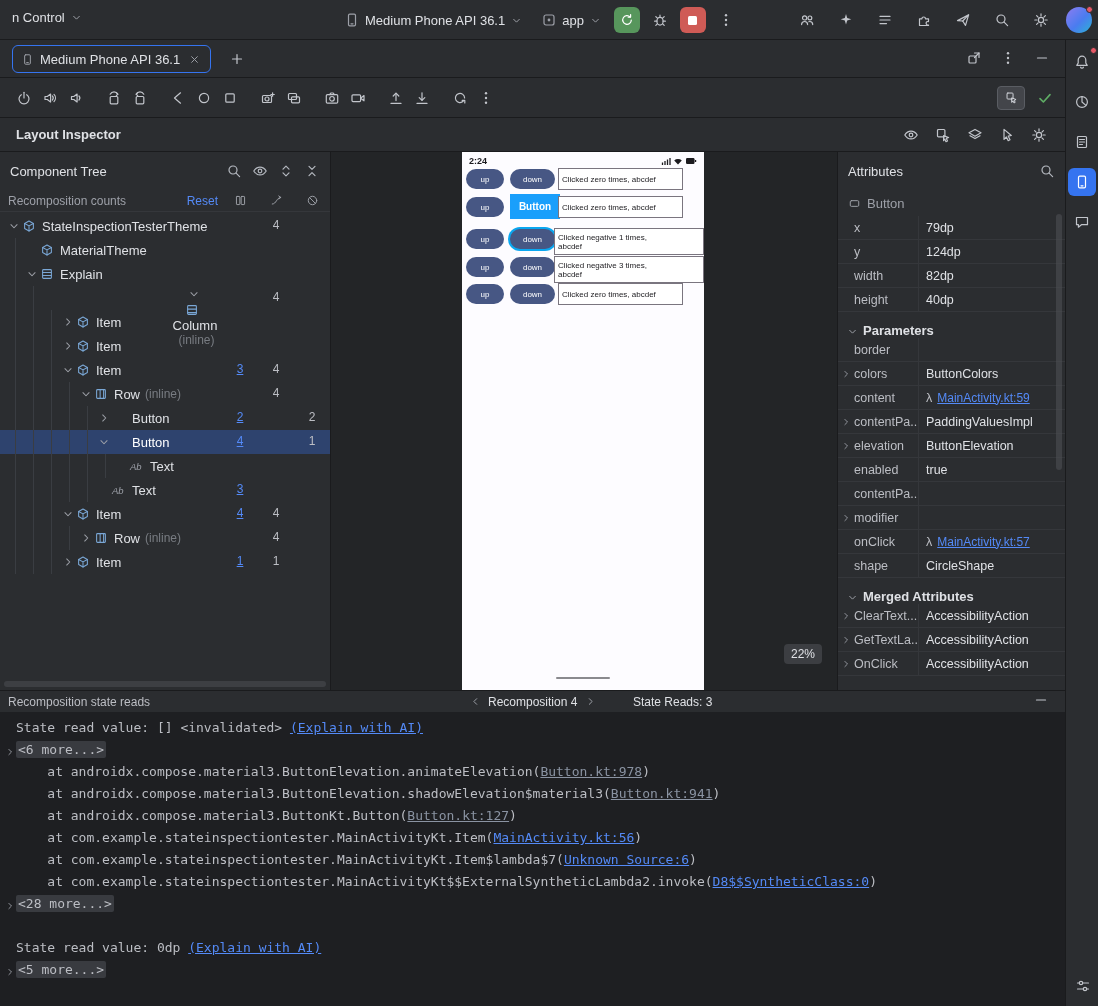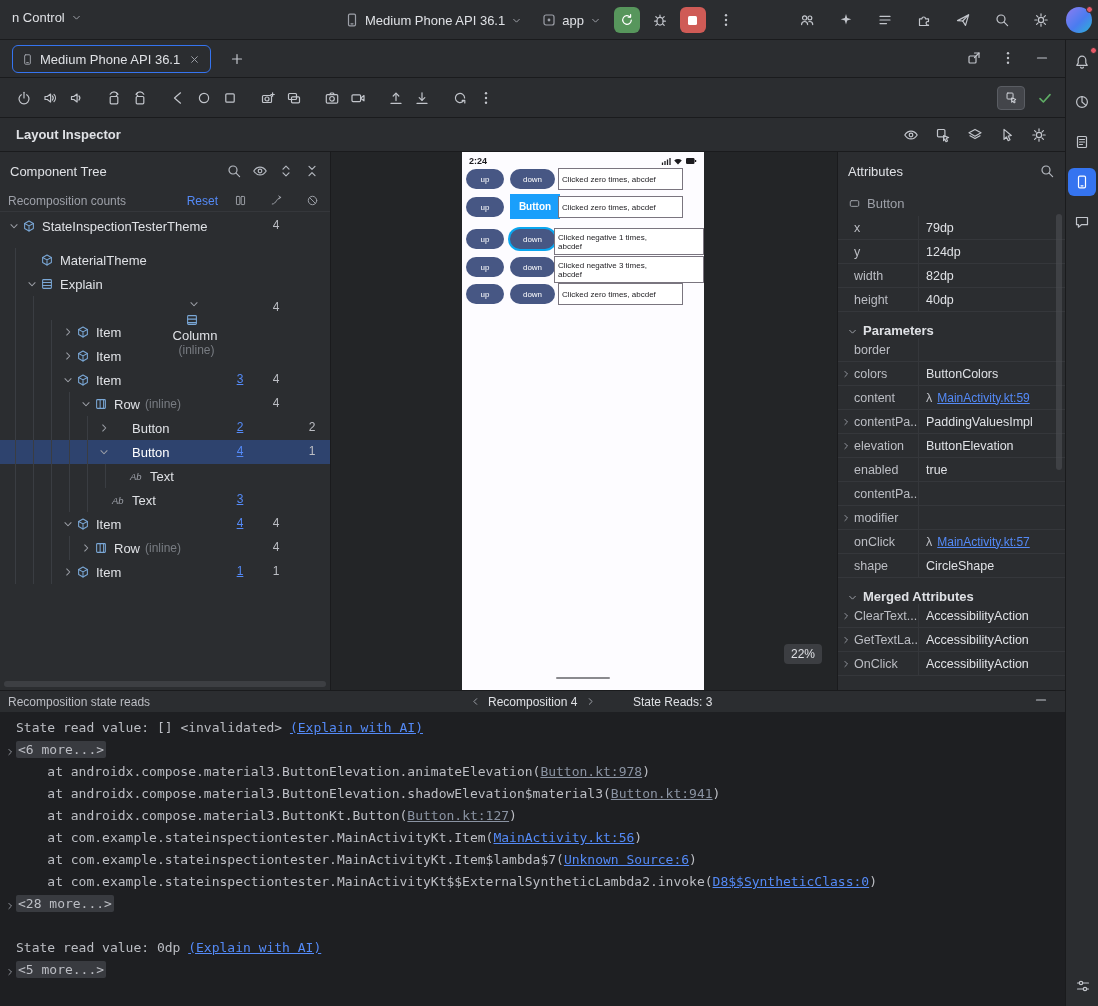--- a/index.html
+++ b/index.html
@@ -595,21 +595,21 @@
             </span>
             <span class="node-ic">
               <svg viewBox="0 0 16 16" fill="none" stroke="currentColor" stroke-width="1.2" stroke-linecap="round" stroke-linejoin="round">
                 <path d="M8 2.3 13 5.1v5.8L8 13.7 3 10.9V5.1z"></path>
                 <path d="M3 5.1l5 2.8 5-2.8M8 7.9v5.8"></path>
               </svg>
             </span>
             <span class="tlabel">StateInspectionTesterTheme</span>
             <span class="cnt p2">4</span>
           </div>
-          <div class="tree-row" style="padding-left: 24px; margin-top: 10px;">
+          <div class="tree-row" style="padding-left: 24px;">
             <span class="guide" style="left: 15px;"></span>
             <span class="chev"></span>
             <span class="node-ic">
               <svg viewBox="0 0 16 16" fill="none" stroke="currentColor" stroke-width="1.2" stroke-linecap="round" stroke-linejoin="round">
                 <path d="M8 2.3 13 5.1v5.8L8 13.7 3 10.9V5.1z"></path>
                 <path d="M3 5.1l5 2.8 5-2.8M8 7.9v5.8"></path>
               </svg>
             </span>
             <span class="tlabel">MaterialTheme</span>
           </div>

